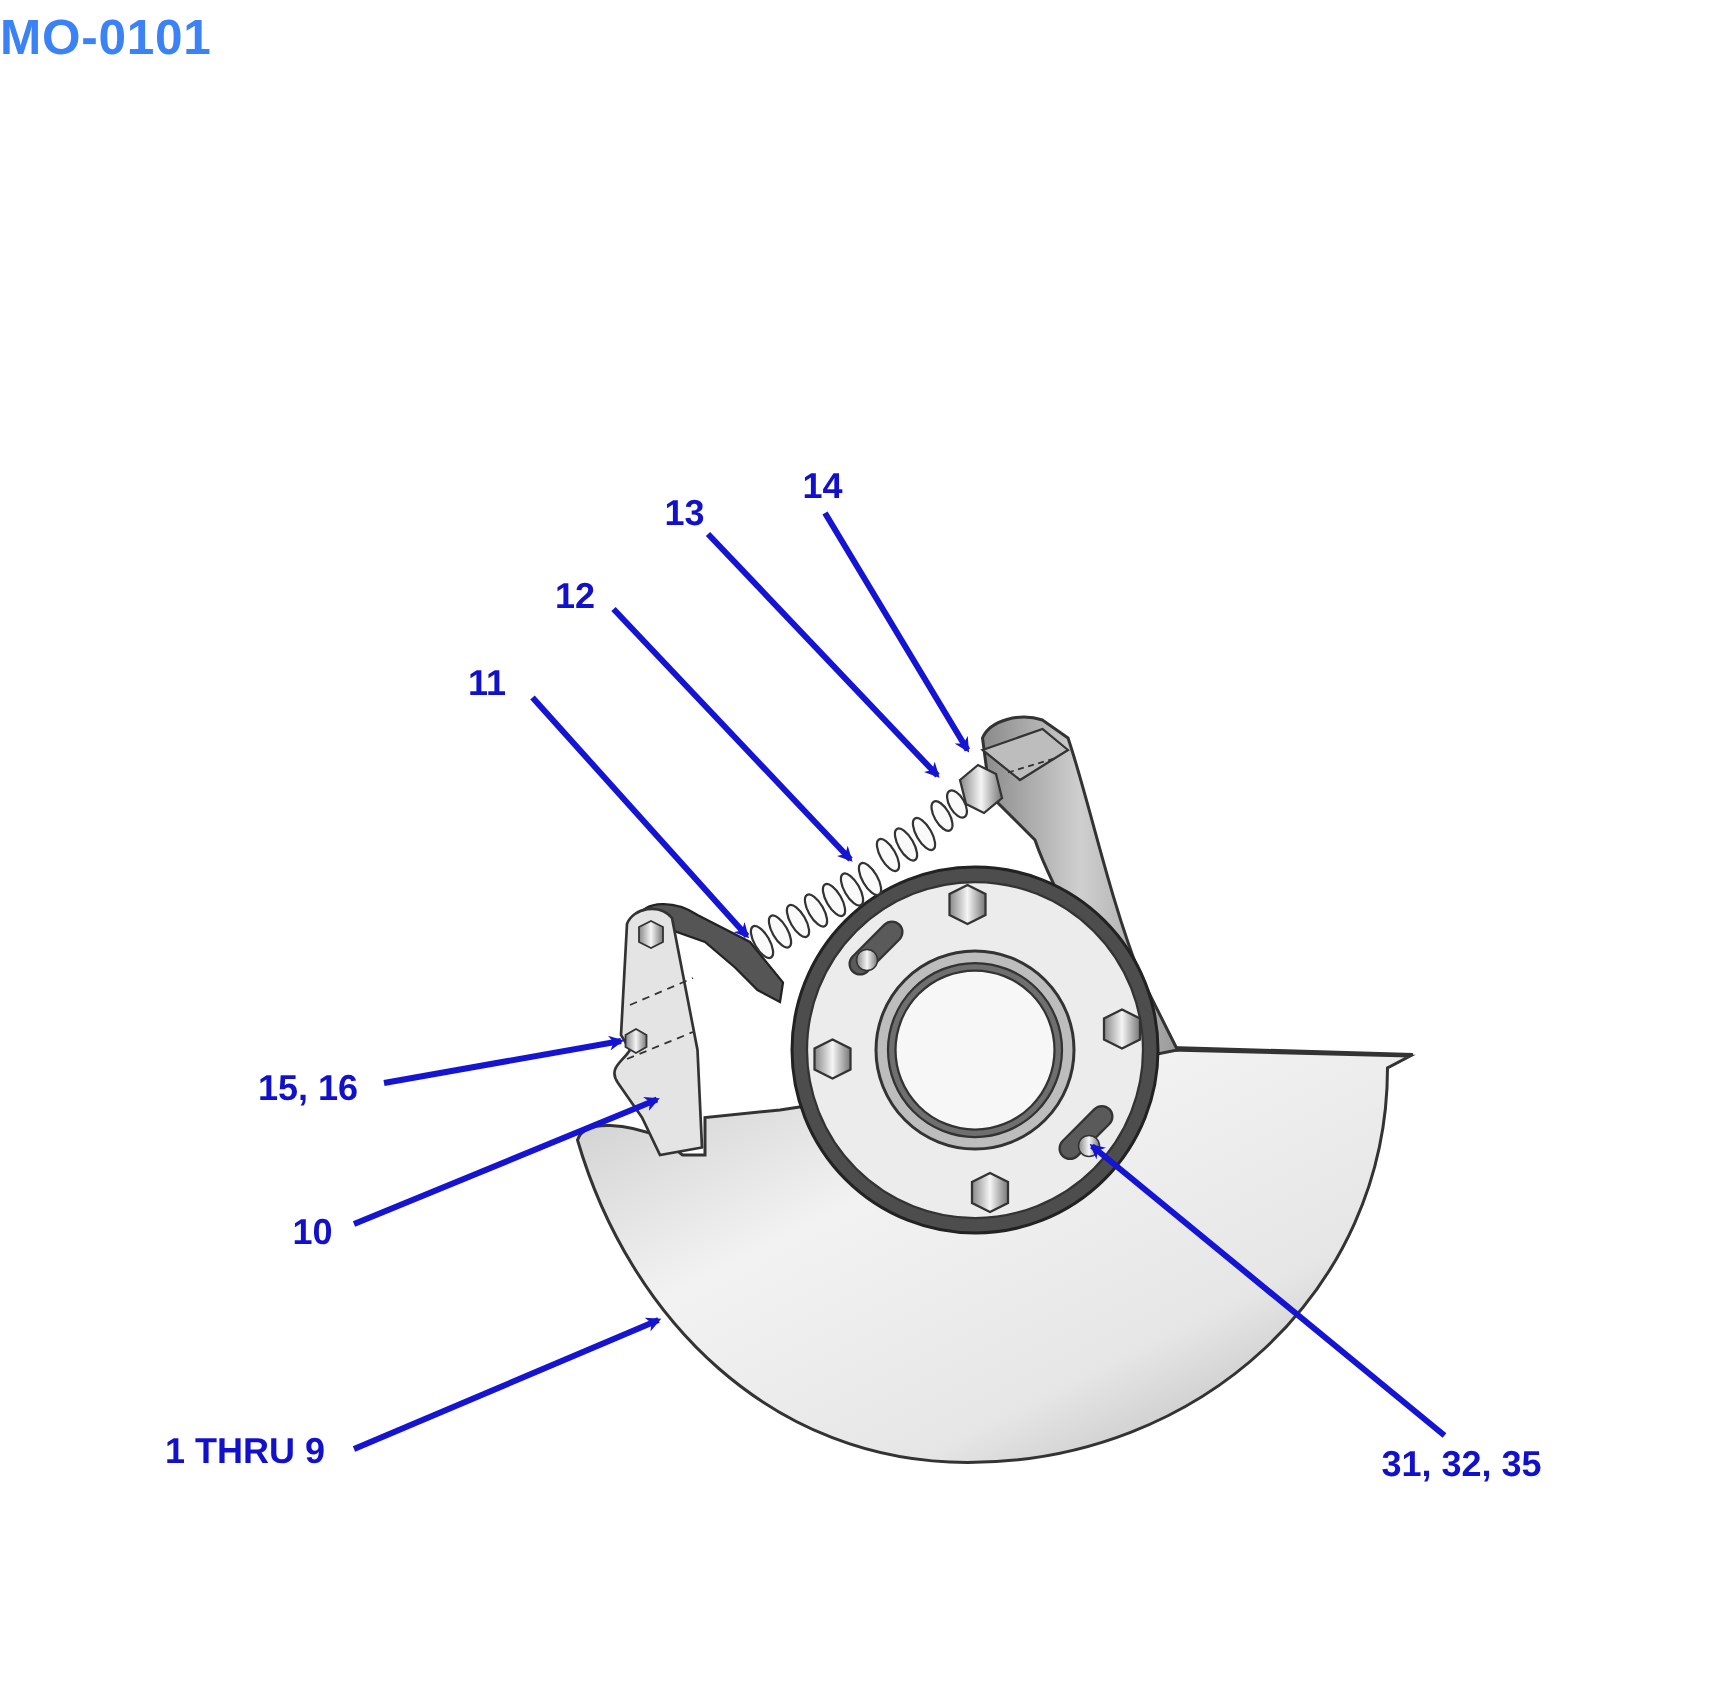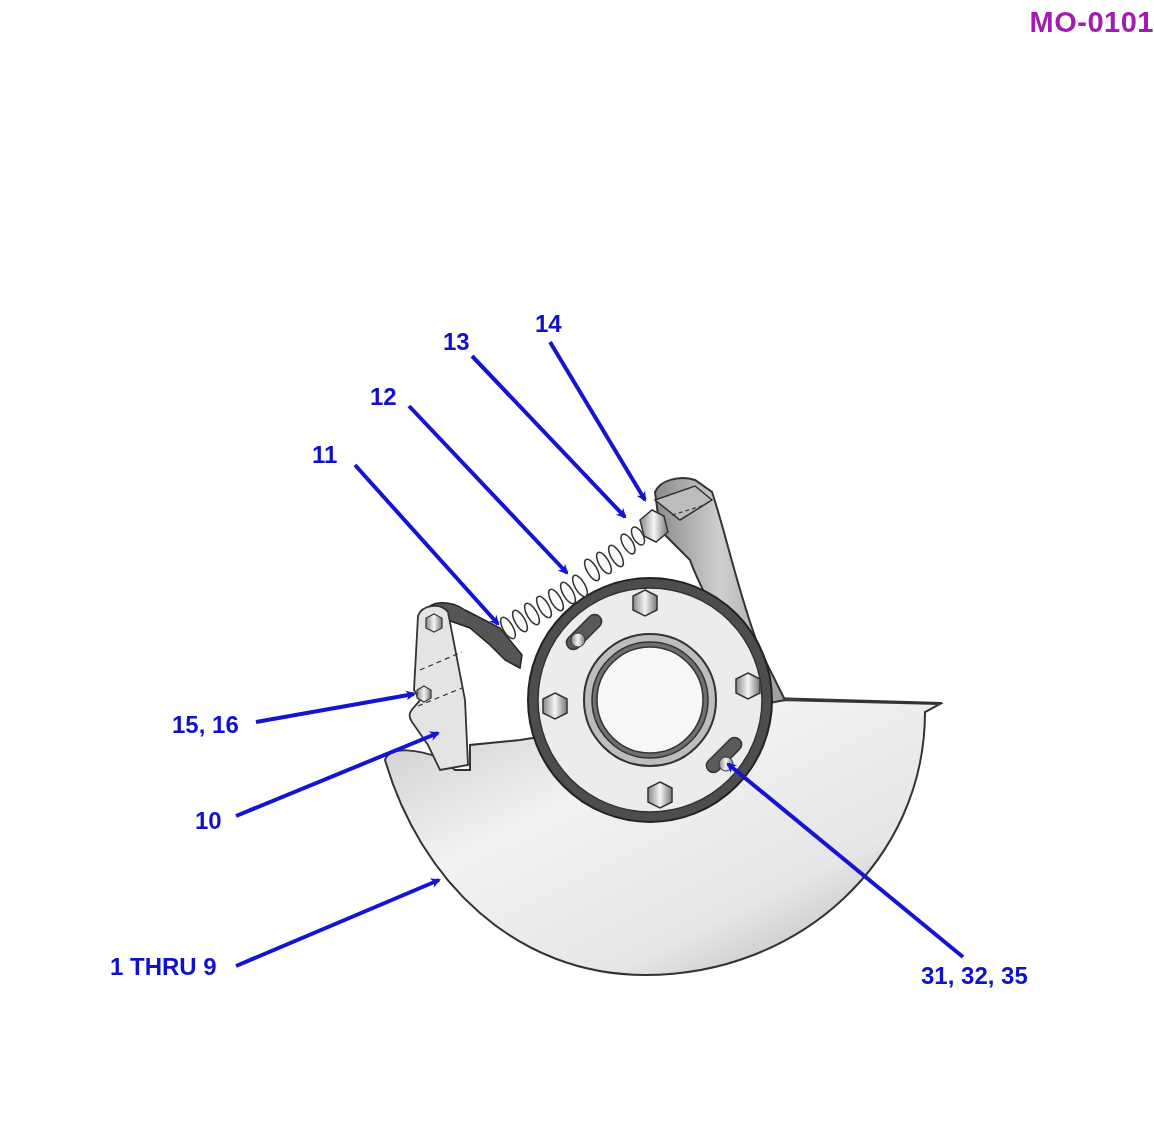--- a/index.html
+++ b/index.html
@@ -1,17 +1,17 @@
 <!DOCTYPE html>
 <html><head>
 <meta charset="utf-8">
 <style>
   html, body { margin:0; padding:0; background:#ffffff; }
   body { width:1154px; height:1124px; position:relative; overflow:hidden; font-family:"Liberation Sans", sans-serif; }
-  .title { position:absolute; left:0; top:6px; width:1154px; text-align:right; font-weight:bold; font-size:29px; color:#a21caf; letter-spacing:0.5px; }
+  .title { position:absolute; left:0; top:6px; width:1154px; text-align:left; font-weight:bold; font-size:33px; color:#3b82f6; letter-spacing:0.5px; }
   svg { position:absolute; left:0; top:0; }
   .callout { font-family:"Liberation Sans", sans-serif; font-weight:bold; font-size:24px; fill:#1111cc; }
   .leader { stroke:#1414d2; stroke-width:4; fill:none; }
   .arrowhead { fill:#1414d2; }
 </style>
 </head>
 <body>
 
 <div class="title">MO-0101</div>
 

